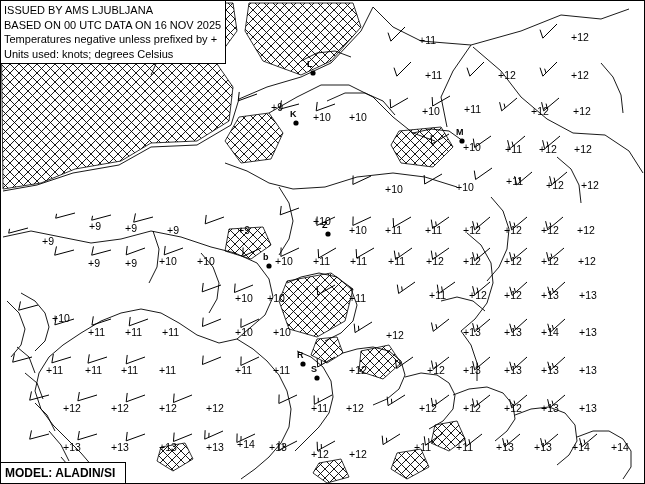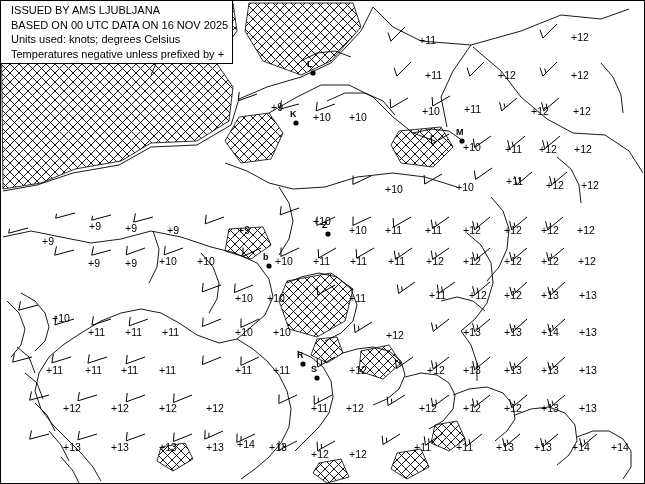--- a/index.html
+++ b/index.html
@@ -4,21 +4,21 @@
 <style>
   html,body{margin:0;padding:0;background:#fff;}
   body{font-family:"Liberation Sans",sans-serif;}
   #root{
     position:relative;width:645px;height:484px;background:#ffffff;
     border:1px solid #000;box-sizing:border-box;overflow:hidden;
   }
   #mapsvg{position:absolute;left:0;top:0;width:645px;height:484px;}
   .hdr{
     position:absolute;left:0;top:0;background:#fff;border-right:1px solid #000;
-    border-bottom:1px solid #000;padding:2px 4px 2px 10px;line-height:14.5px;
+    border-bottom:1px solid #000;padding:2px 4px 2px 3px;line-height:14.5px;
     font-size:11px;color:#000;z-index:30;
   }
   .hdr div{white-space:nowrap;}
   .hdr .b{font-weight:bold;}
   .footer{
     position:absolute;left:0;bottom:0;background:#fff;border-top:1px solid #000;
     border-right:1px solid #000;padding:3px 10px 3px 4px;font-size:12px;
     font-weight:bold;z-index:30;
   }
   .tlbl{
@@ -567,24 +567,25 @@
       <circle cx="461" cy="140" r="2.6" fill="#000"></circle>
       <circle cx="327" cy="233" r="2.6" fill="#000"></circle>
       <circle cx="268" cy="265" r="2.6" fill="#000"></circle>
       <circle cx="302" cy="363" r="2.6" fill="#000"></circle>
       <circle cx="316" cy="377" r="2.6" fill="#000"></circle>
     </svg>
 
   <div class="hdr">
     <div>ISSUED BY AMS LJUBLJANA</div>
     <div>BASED ON 00 UTC DATA ON 16 NOV 2025</div>
+    <div>Temperatures negative unless prefixed by +</div>
     <div>Units used: knots; degrees Celsius</div>
-    <div>Temperatures negative unless prefixed by +</div>
   </div>
 
+  <div class="footer">MODEL: ALADIN/SI</div>
 
 <div class="tlbl" style="left: 418px; top: 33px;">+11</div>
     <div class="tlbl" style="left: 570px; top: 30px;">+12</div>
     <div class="tlbl" style="left: 424px; top: 68px;">+11</div>
     <div class="tlbl" style="left: 497px; top: 68px;">+12</div>
     <div class="tlbl" style="left: 570px; top: 68px;">+12</div>
     <div class="tlbl" style="left: 270px; top: 100px;">+9</div>
     <div class="tlbl" style="left: 312px; top: 110px;">+10</div>
     <div class="tlbl" style="left: 348px; top: 110px;">+10</div>
     <div class="tlbl" style="left: 421px; top: 104px;">+10</div>

